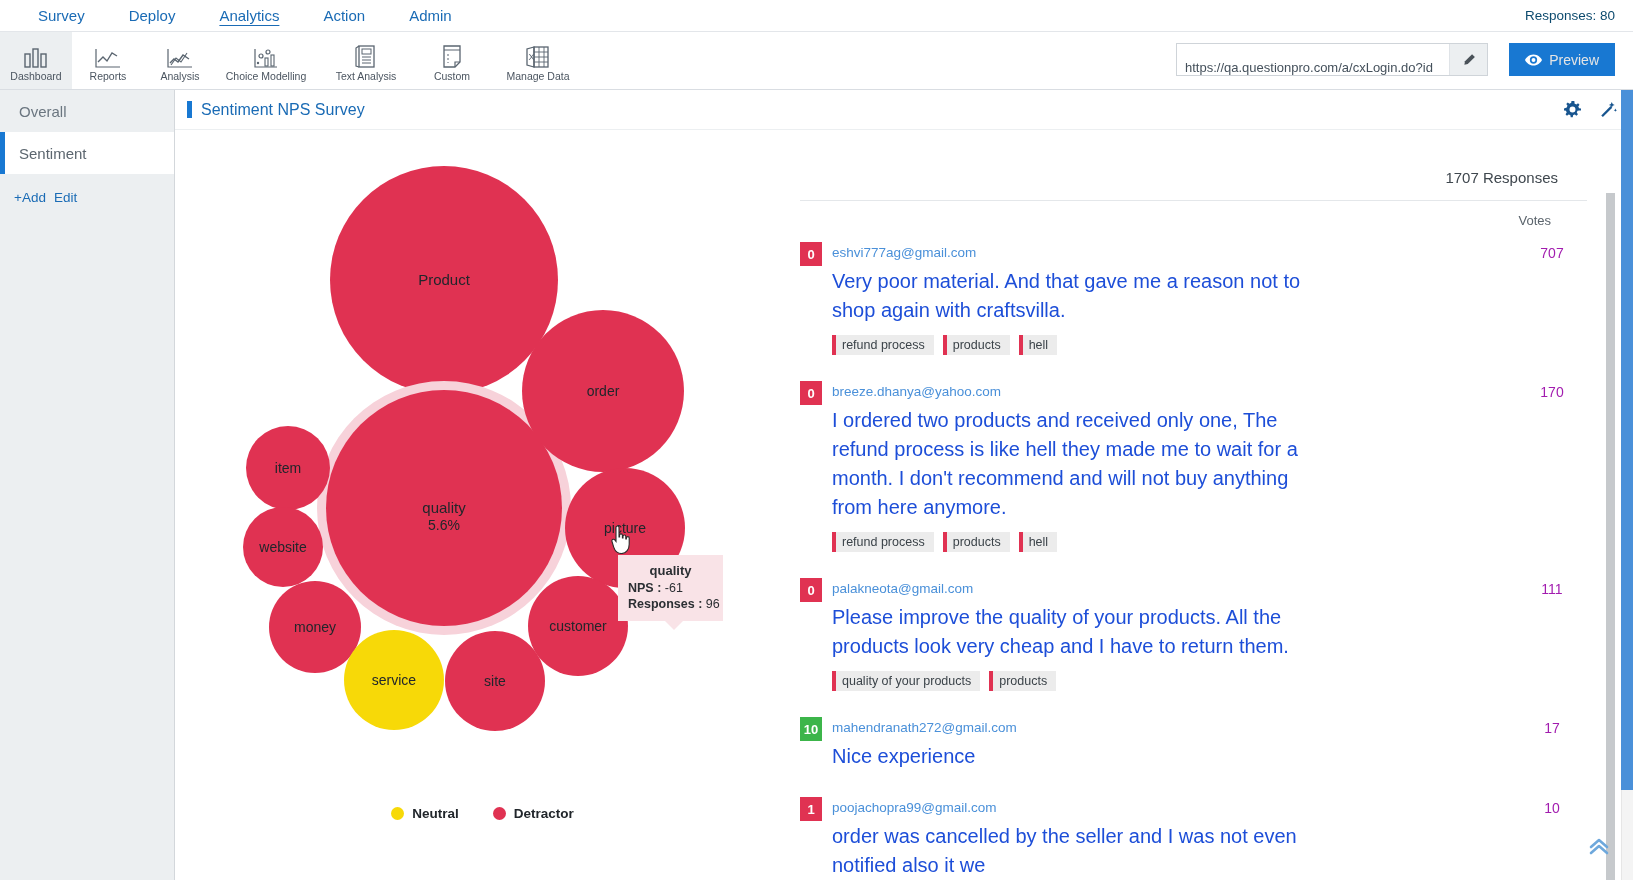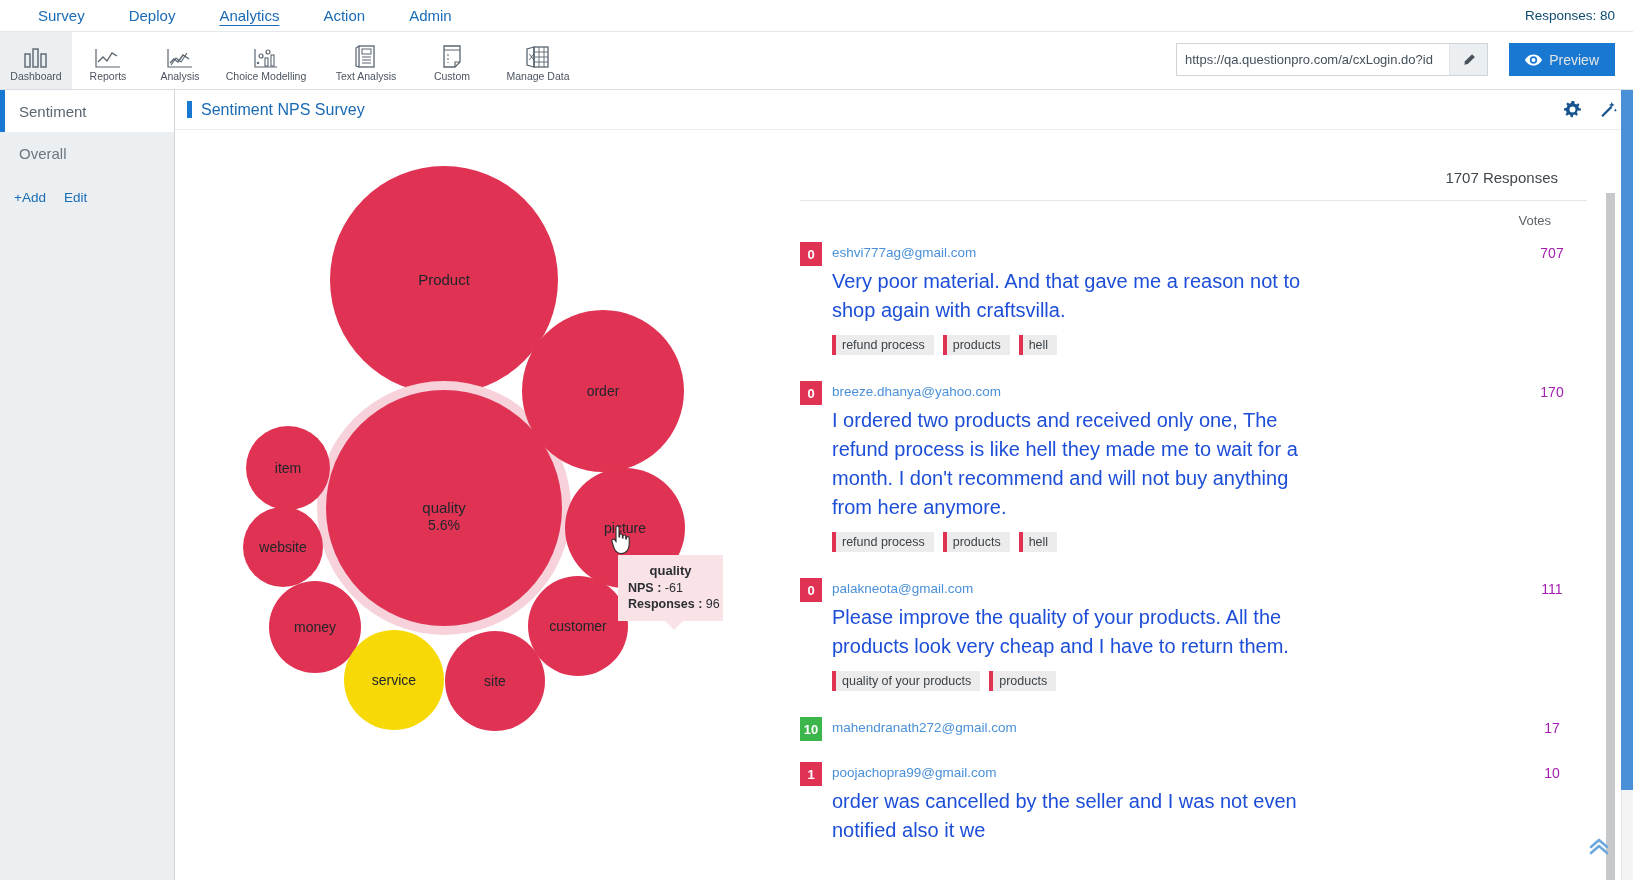--- a/index.html
+++ b/index.html
@@ -68,21 +68,21 @@
 
   .urlbox {
     position: absolute;
     right: 145px;
     top: 11px;
     width: 312px;
     height: 33px;
     border: 1px solid #cfd4d9;
     background: #ffffff;
     display: flex;
-    align-items: center;
+    align-items: flex-end;
   }
   .urlbox input {
     flex: 1;
     border: 0;
     outline: 0;
     font-size: 13px;
     color: #44505b;
     padding: 0 8px;
     font-family: "Liberation Sans", sans-serif;
     background: transparent;
@@ -132,21 +132,21 @@
     border-left: 5px solid transparent;
     background: #eceff1;
   }
   .side-item.active {
     background: #ffffff;
     border-left: 5px solid #1878d2;
     color: #5c666f;
   }
   .side-actions {
     display: flex;
-    gap: 18px;
+    gap: 8px;
     padding: 16px 0 0 14px;
     font-size: 13.5px;
   }
   .side-actions span { color: #1a6bb5; cursor: pointer; }
 
   
   .main { flex: 1; display: flex; flex-direction: column; background: #fff; position: relative; gap: 21px; }
   .main-header {
     height: 40px;
     display: flex;
@@ -434,22 +434,22 @@
       <circle cx="10" cy="6.5" r="2.3" fill="#fff"></circle>
     </svg>
     <span>Preview</span>
   </button>
 </div>
 
 <div class="body">
 
   <div class="sidebar">
     <div id="sidebar-items">
+        <div class="side-item">Overall</div>
         <div class="side-item active">Sentiment</div>
-        <div class="side-item">Overall</div>
       </div>
     <div class="side-actions">
       <span>+Add</span>
       <span>Edit</span>
     </div>
   </div>
 
   <div class="main">
 
     <div class="main-header">
@@ -489,20 +489,30 @@
               <text x="303" y="531" text-anchor="middle" class="bubble-label">website</text>
               <circle cx="335" cy="606" r="46" fill="#e03252"></circle>
               <text x="335" y="611" text-anchor="middle" class="bubble-label">money</text>
               <circle cx="414" cy="659" r="50" fill="#f7d908"></circle>
               <text x="414" y="664" text-anchor="middle" class="bubble-label">service</text>
               <circle cx="515" cy="660" r="50" fill="#e03252"></circle>
               <text x="515" y="665" text-anchor="middle" class="bubble-label">site</text>
             </g>
         </svg>
 
+        <div class="legend" id="chart-legend">
+            <div class="legend-item">
+              <div class="legend-dot" style="background: rgb(247, 217, 8);"></div>
+              <div class="legend-text">Neutral</div>
+            </div>
+            <div class="legend-item">
+              <div class="legend-dot" style="background: rgb(224, 50, 82);"></div>
+              <div class="legend-text">Detractor</div>
+            </div>
+          </div>
 
         <div class="tooltip">
           <div class="tt-title">quality</div>
           <div class="tt-row">
             <span class="tt-key">NPS :</span>
             <span>-61</span>
           </div>
           <div class="tt-row">
             <span class="tt-key">Responses :</span>
             <span>96</span>
@@ -541,21 +551,21 @@
             <div class="resp-gap"></div>
             <div class="resp-row">
               <div class="resp-body"><div class="score-badge" style="background: rgb(224, 50, 82);">0</div><div class="email">palakneota@gmail.com</div><div class="resp-text">Please improve the quality of your products. All the products look very cheap and I have to return them.</div><div class="tags">
                   <span class="tag">quality of your products</span>
                   <span class="tag">products</span>
                 </div></div>
               <div class="votes">111</div>
             </div>
             <div class="resp-gap"></div>
             <div class="resp-row">
-              <div class="resp-body"><div class="score-badge" style="background: rgb(60, 181, 74);">10</div><div class="email">mahendranath272@gmail.com</div></div>
+              <div class="resp-body"><div class="score-badge" style="background: rgb(60, 181, 74);">10</div><div class="email">mahendranath272@gmail.com</div><div class="resp-text">Nice experience</div></div>
               <div class="votes">17</div>
             </div>
             <div class="resp-gap"></div>
             <div class="resp-row">
               <div class="resp-body"><div class="score-badge" style="background: rgb(224, 50, 82);">1</div><div class="email">poojachopra99@gmail.com</div><div class="resp-text">order was cancelled by the seller and I was not even notified also it we</div></div>
               <div class="votes">10</div>
             </div>
             <div class="resp-gap"></div>
           </div>
 

